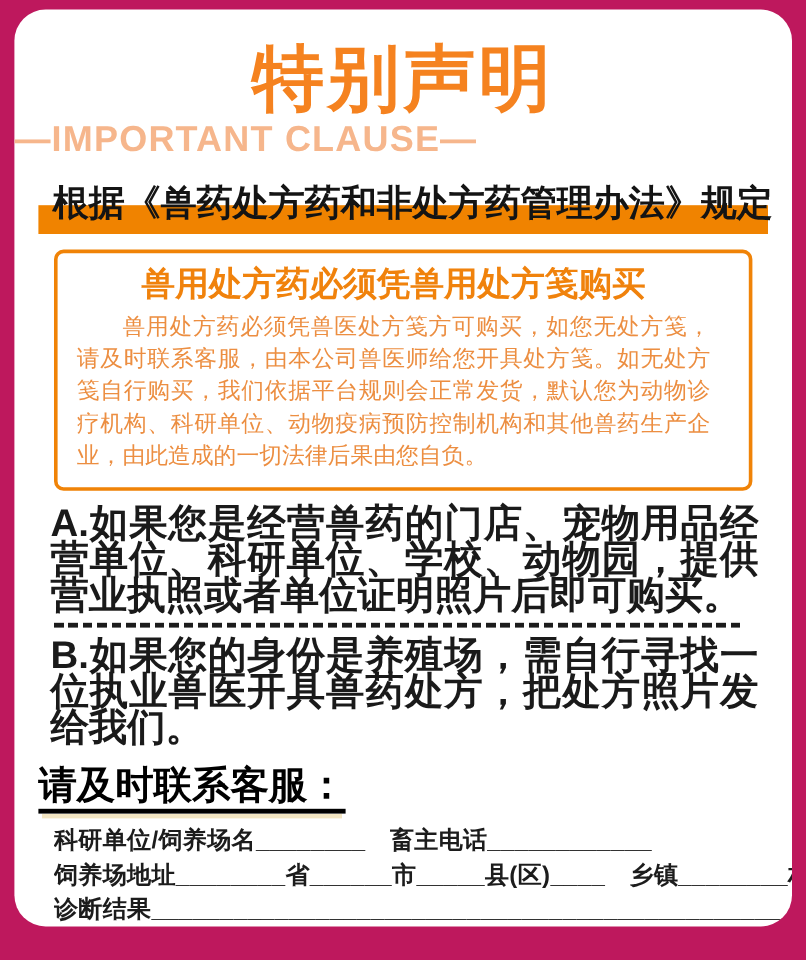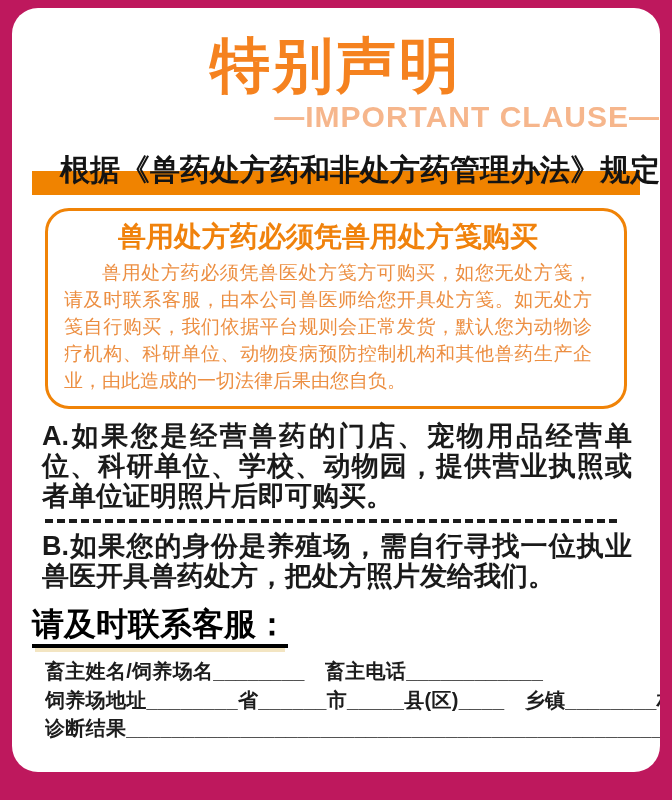--- a/index.html
+++ b/index.html
@@ -23,70 +23,70 @@
   .title{
     margin:26px 0 0 0;
     text-align:center;
     font-size:60px;line-height:64px;
     font-weight:900;
     letter-spacing:3px;
     color:#f5821f;
   }
   .subtitle{
     margin-top:2px;
-    text-align:right;
+    text-align:left;
     font-size:30px;line-height:34px;
     font-weight:800;
     letter-spacing:1px;
     color:#f6b68c;
   }
   .reg{
     position:relative;
     margin-top:16px;
     height:46px;
   }
   .reg-bar{
     position:absolute;
     left:20px;right:20px;bottom:1px;
     height:24px;
     background:#f08300;
   }
   .reg-text{
     position:relative;
     display:block;
-    text-align:right;
+    text-align:center;
     font-size:30px;line-height:40px;
     font-weight:800;
     color:#141414;
     z-index:1;
     margin-left:16px;
   }
   .notice-box{
     margin:12px 33px 0 33px;
     border:3px solid #f08307;
-    border-radius:24px;
+    border-radius:8px;
     padding:10px 32px 12px 16px;
   }
   .notice-title{
     text-align:center;
     font-size:28px;line-height:32px;
     font-weight:800;
     color:#f0820c;
   }
   .notice-body{
     margin:6px 0 0 0;
     font-size:19px;line-height:27px;
     font-weight:500;
     color:#ec8e41;
     text-align:justify;
     text-indent:2em;
   }
   .clause{
     margin:12px 28px 0 30px;
-    font-size:27px;line-height:30px;
+    font-size:32px;line-height:30px;
     font-weight:700;
     color:#1a1a1a;
     text-align:justify;
   }
   .clause.b{margin-top:8px;}
   .dashed{
     margin:8px 0 0 33px;
     width:575px;height:4px;
     background:repeating-linear-gradient(to right,#1c1c1c 0 8px,transparent 8px 12px);
   }
@@ -138,20 +138,20 @@
 
     <div class="dashed"></div>
 
     <p class="clause b">B.如果您的身份是养殖场，需自行寻找一位执业兽医开具兽药处方，把处方照片发给我们。</p>
 
     <div class="form-heading-wrap">
       <span class="form-heading">请及时联系客服：</span>
     </div>
 
     <div class="form">
-      <div class="form-row">畜主姓名/饲养场名________　畜主电话____________</div>
+      <div class="form-row">科研单位/饲养场名________　畜主电话____________</div>
       <div class="form-row">饲养场地址________省______市_____县(区)____　乡镇________村</div>
       <div class="form-row">诊断结果______________________________________________________</div>
 
     </div>
 
   </div>
 </div>
 
 </body></html>

